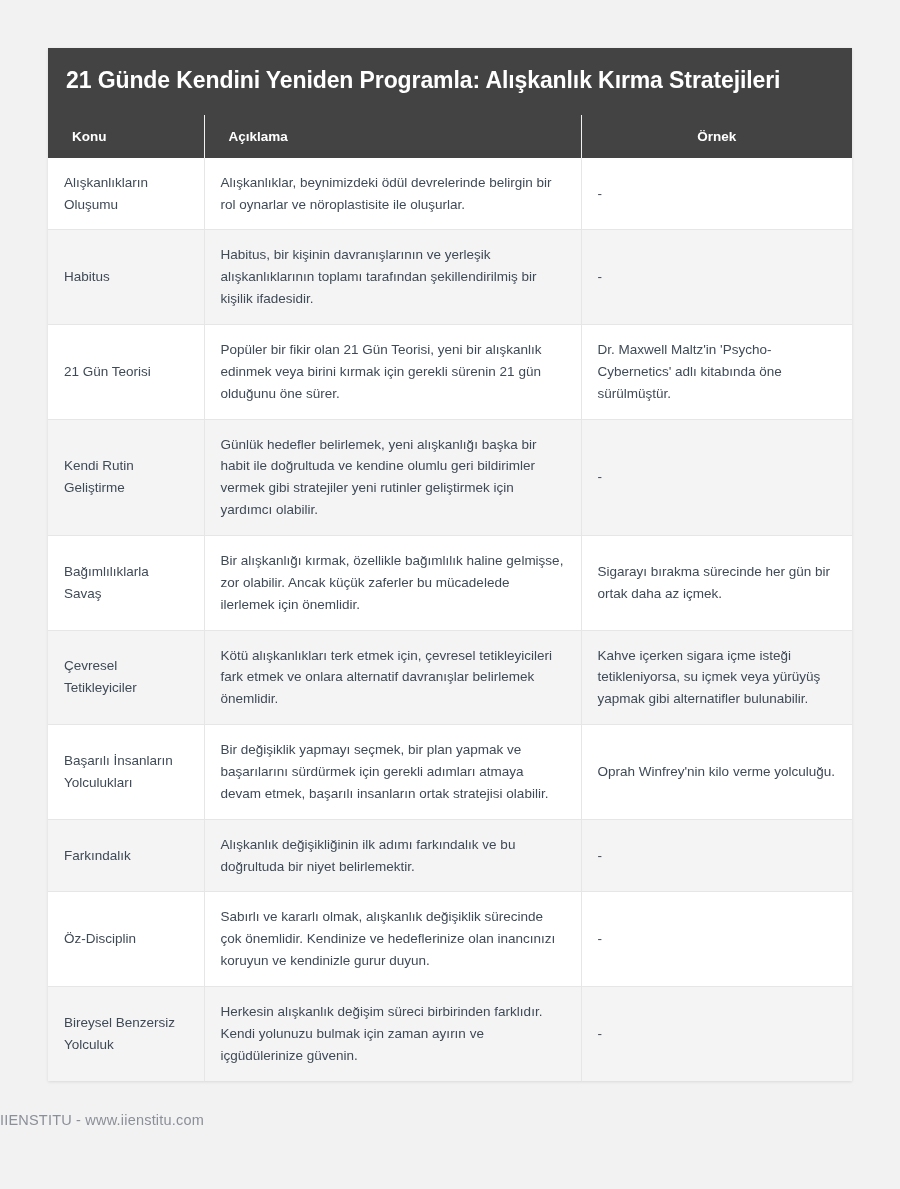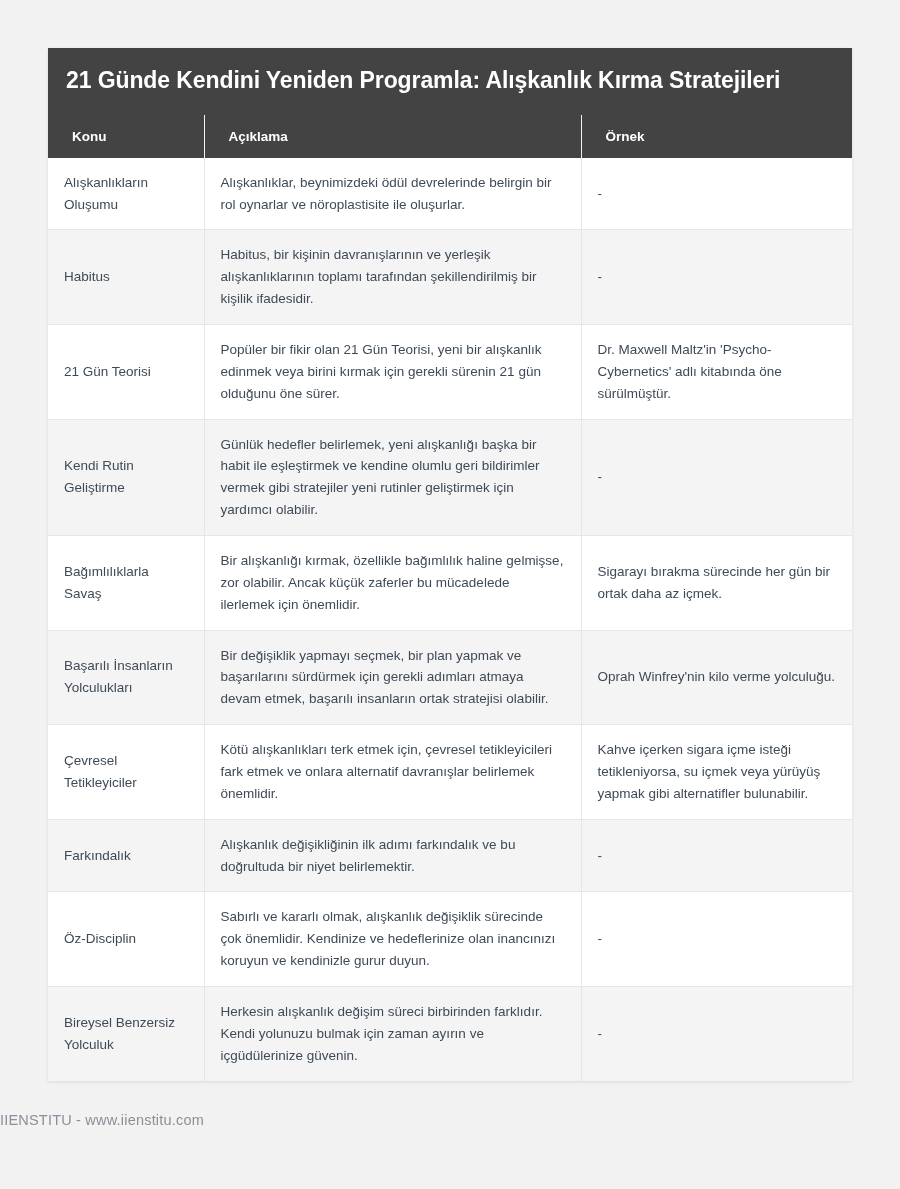--- a/index.html
+++ b/index.html
@@ -52,20 +52,21 @@
     font-size: 13.5px;
     font-weight: bold;
     text-align: left;
     padding: 14px 24px;
     border-right: 1px solid #f2f2f2;
     vertical-align: middle;
     box-sizing: border-box;
   }
   table.data-table thead th:last-child {
     border-right: none;
+    text-align: center;
   }
   table.data-table tbody td {
     padding: 14px 16px;
     vertical-align: middle;
     border-right: 1px solid #e6e6e6;
     border-bottom: 1px solid #e6e6e6;
     color: #3f4a57;
     line-height: 1.62;
     box-sizing: border-box;
   }
@@ -130,37 +131,37 @@
           <td>Habitus, bir kişinin davranışlarının ve yerleşik alışkanlıklarının toplamı tarafından şekillendirilmiş bir kişilik ifadesidir.</td>
           <td>-</td>
         </tr>
         <tr>
           <td>21 Gün Teorisi</td>
           <td>Popüler bir fikir olan 21 Gün Teorisi, yeni bir alışkanlık edinmek veya birini kırmak için gerekli sürenin 21 gün olduğunu öne sürer.</td>
           <td>Dr. Maxwell Maltz'in 'Psycho-Cybernetics' adlı kitabında öne sürülmüştür.</td>
         </tr>
         <tr>
           <td>Kendi Rutin Geliştirme</td>
-          <td>Günlük hedefler belirlemek, yeni alışkanlığı başka bir habit ile eşleştirmek ve kendine olumlu geri bildirimler vermek gibi stratejiler yeni rutinler geliştirmek için yardımcı olabilir.</td>
+          <td>Günlük hedefler belirlemek, yeni alışkanlığı başka bir habit ile doğrultuda ve kendine olumlu geri bildirimler vermek gibi stratejiler yeni rutinler geliştirmek için yardımcı olabilir.</td>
           <td>-</td>
         </tr>
         <tr>
           <td>Bağımlılıklarla Savaş</td>
           <td>Bir alışkanlığı kırmak, özellikle bağımlılık haline gelmişse, zor olabilir. Ancak küçük zaferler bu mücadelede ilerlemek için önemlidir.</td>
           <td>Sigarayı bırakma sürecinde her gün bir ortak daha az içmek.</td>
         </tr>
         <tr>
+          <td>Çevresel Tetikleyiciler</td>
+          <td>Kötü alışkanlıkları terk etmek için, çevresel tetikleyicileri fark etmek ve onlara alternatif davranışlar belirlemek önemlidir.</td>
+          <td>Kahve içerken sigara içme isteği tetikleniyorsa, su içmek veya yürüyüş yapmak gibi alternatifler bulunabilir.</td>
+        </tr>
+        <tr>
           <td>Başarılı İnsanların Yolculukları</td>
           <td>Bir değişiklik yapmayı seçmek, bir plan yapmak ve başarılarını sürdürmek için gerekli adımları atmaya devam etmek, başarılı insanların ortak stratejisi olabilir.</td>
           <td>Oprah Winfrey'nin kilo verme yolculuğu.</td>
-        </tr>
-        <tr>
-          <td>Çevresel Tetikleyiciler</td>
-          <td>Kötü alışkanlıkları terk etmek için, çevresel tetikleyicileri fark etmek ve onlara alternatif davranışlar belirlemek önemlidir.</td>
-          <td>Kahve içerken sigara içme isteği tetikleniyorsa, su içmek veya yürüyüş yapmak gibi alternatifler bulunabilir.</td>
         </tr>
         <tr>
           <td>Farkındalık</td>
           <td>Alışkanlık değişikliğinin ilk adımı farkındalık ve bu doğrultuda bir niyet belirlemektir.</td>
           <td>-</td>
         </tr>
         <tr>
           <td>Öz-Disciplin</td>
           <td>Sabırlı ve kararlı olmak, alışkanlık değişiklik sürecinde çok önemlidir. Kendinize ve hedeflerinize olan inancınızı koruyun ve kendinizle gurur duyun.</td>
           <td>-</td>

